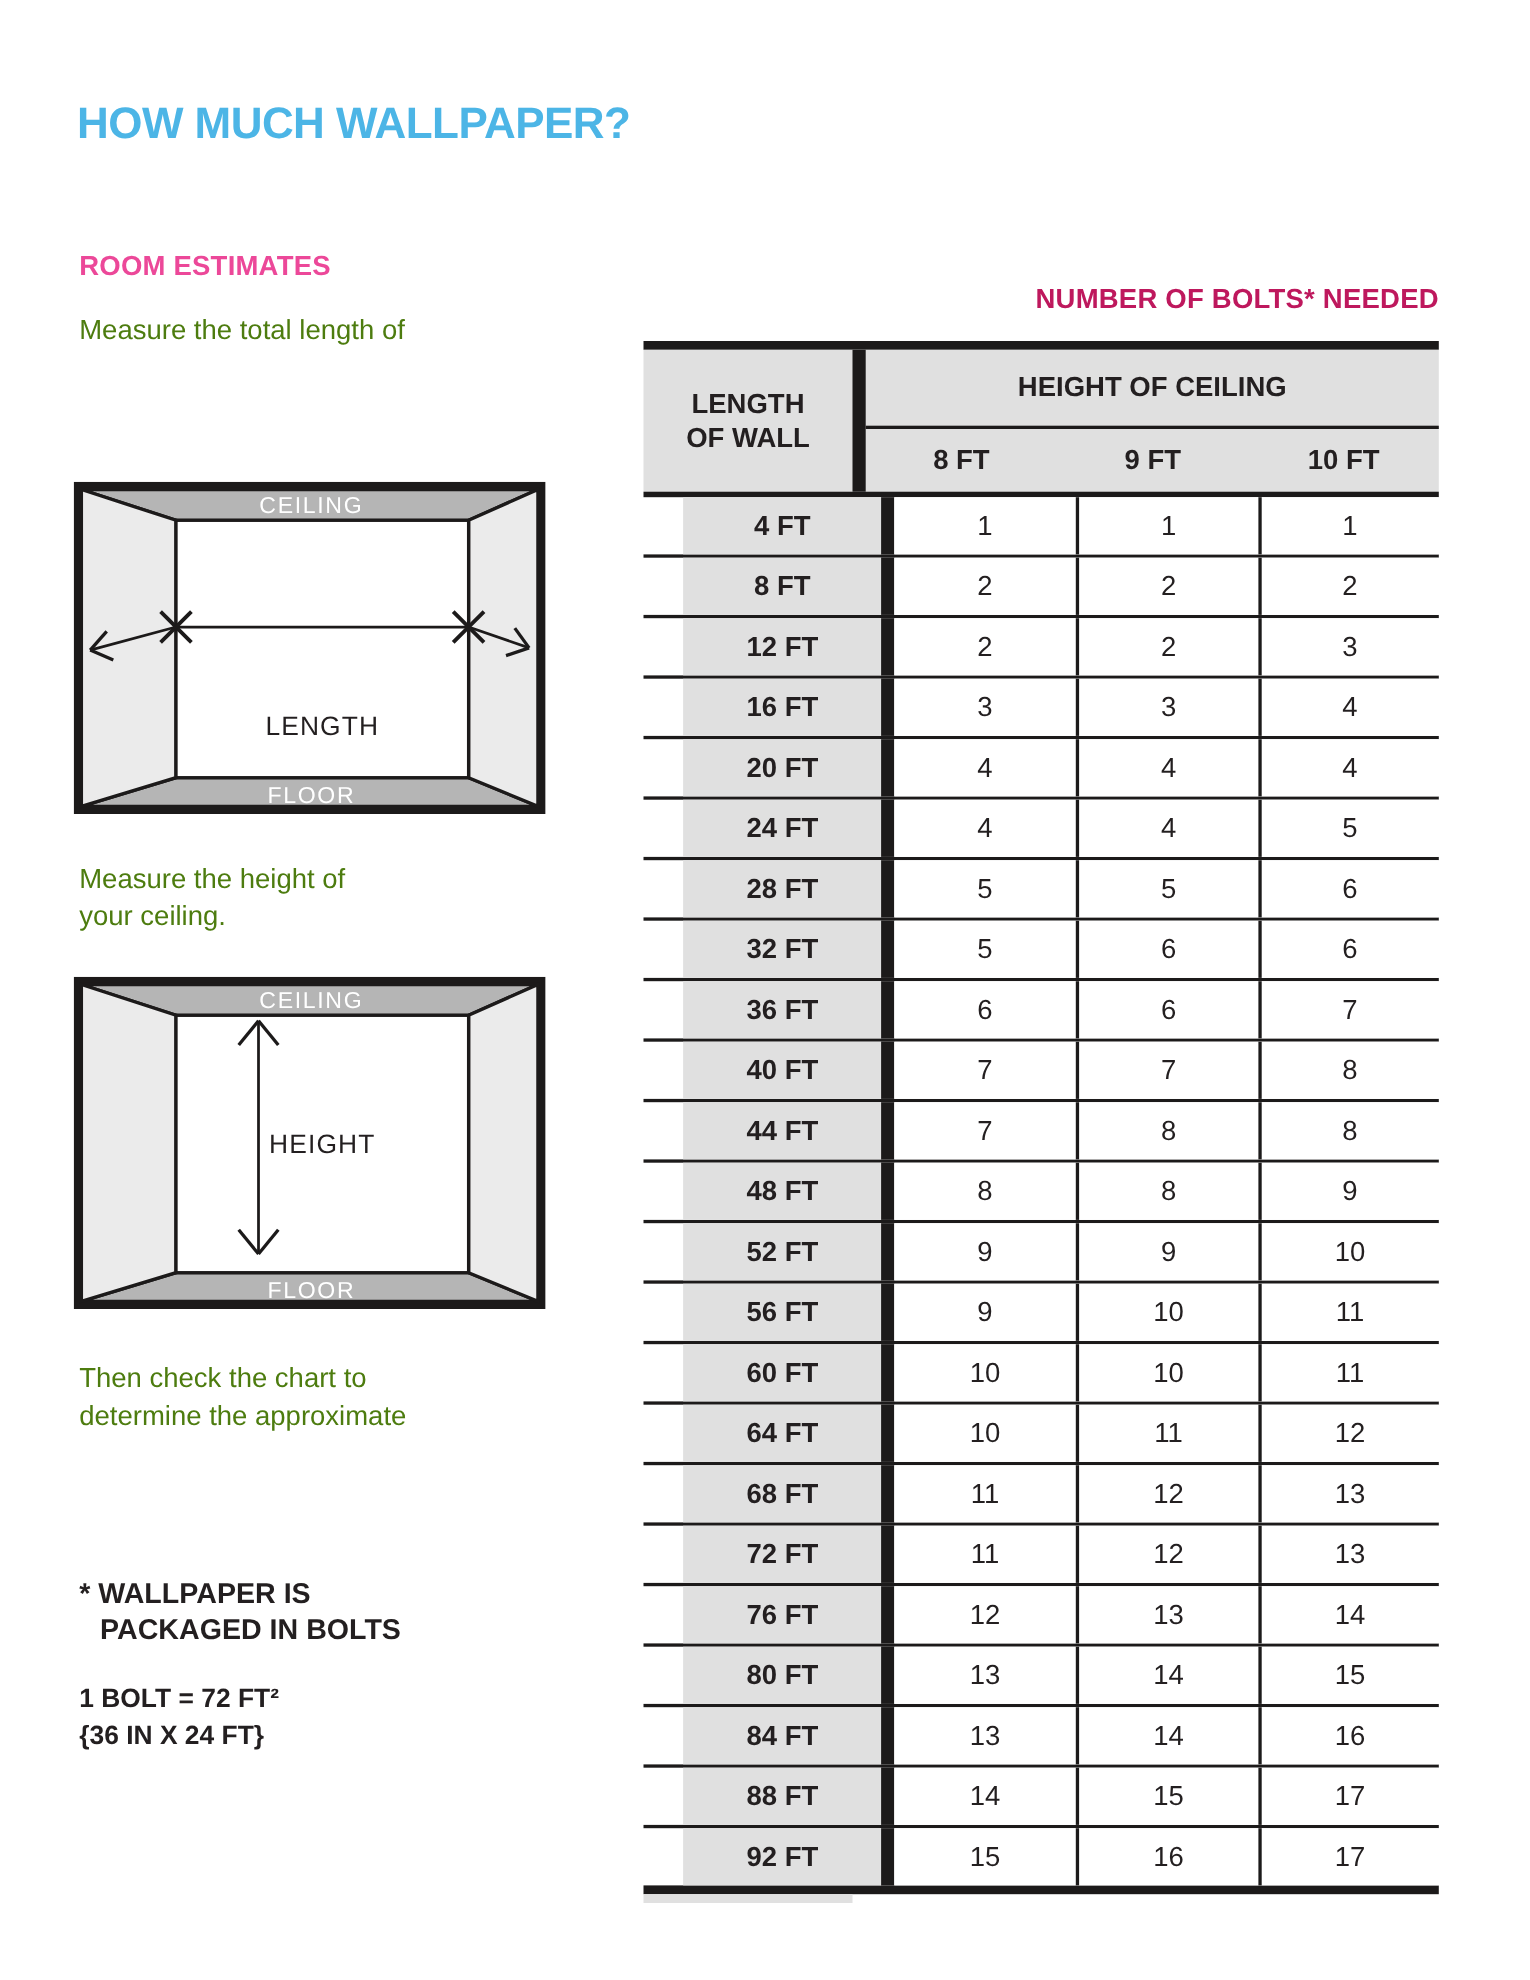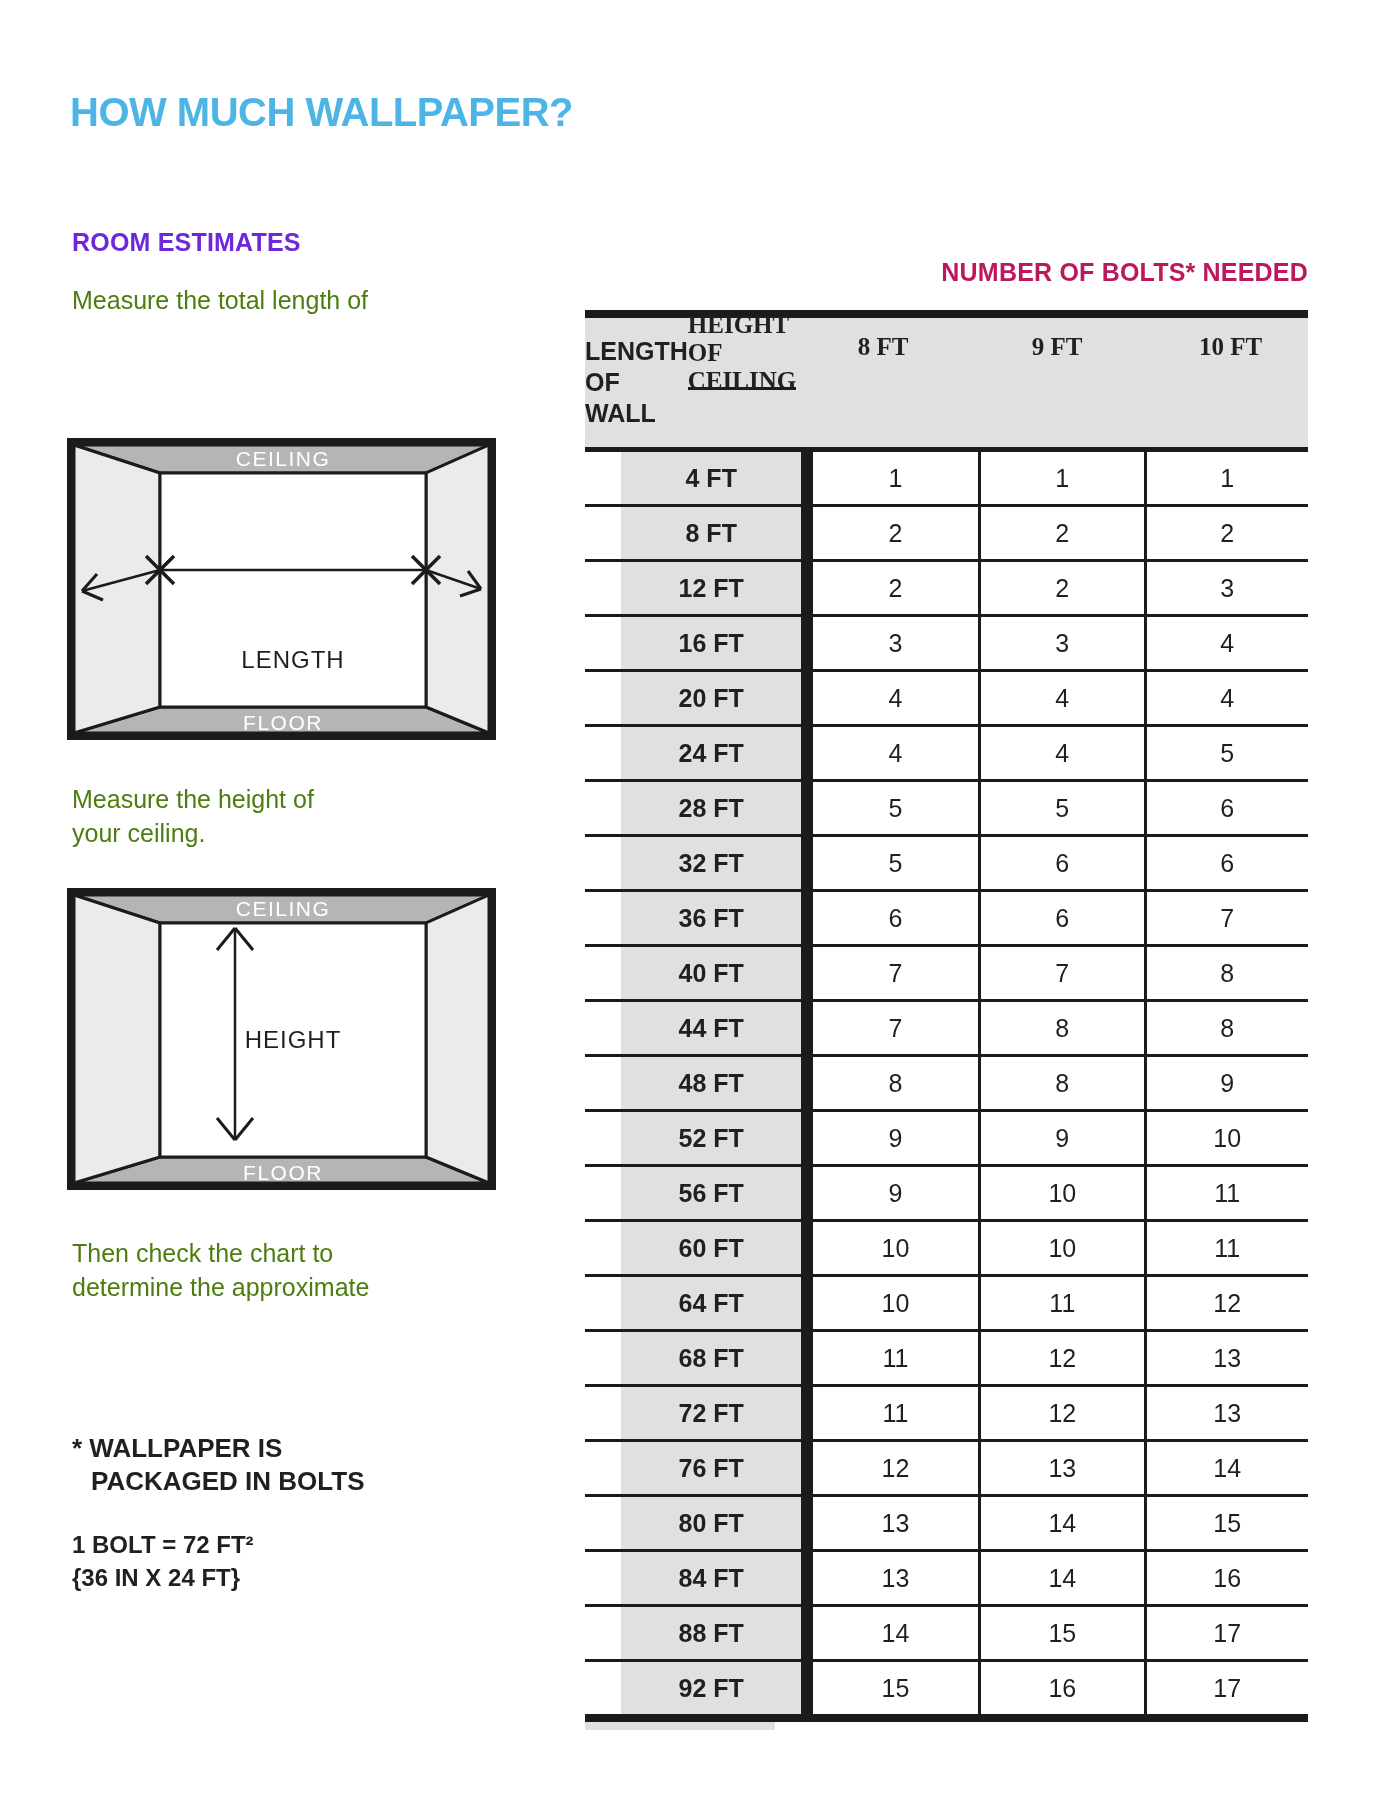--- a/index.html
+++ b/index.html
@@ -4,21 +4,21 @@
 <style>
   html,body{margin:0;padding:0;background:#fff;}
   .sheet{position:relative;width:1391px;height:1800px;background:#ffffff;overflow:hidden;
          font-family:"Liberation Sans", sans-serif;color:#231f20;}
   .abs{position:absolute;}
   .nowrap{white-space:nowrap;}
 
   
   .page-title{left:70px;top:84px;font-size:40px;line-height:56px;font-weight:bold;
               color:#4cb5e6;letter-spacing:-0.5px;}
-  .section-heading{left:72px;top:228px;font-size:25px;font-weight:bold;color:#6d28d9;letter-spacing:0.2px;}
+  .section-heading{left:72px;top:228px;font-size:25px;font-weight:bold;color:#ec4899;letter-spacing:0.2px;}
   .table-heading{left:585px;top:258px;width:723px;text-align:right;font-size:25px;
                  font-weight:bold;color:#be185d;letter-spacing:0.2px;}
 
   
   .copy{font-size:25px;line-height:34px;color:#4d7c0f;}
   .para1{left:72px;top:283px;}
   .para2{left:72px;top:782px;}
   .para3{left:72px;top:1236px;}
   .footnote{left:72px;top:1432px;font-size:26px;line-height:33px;font-weight:bold;}
   .footnote .indent{padding-left:19px;}
@@ -30,21 +30,21 @@
 
   
   .btable{left:585px;top:310px;width:723px;}
   .t-top{height:8px;background:#1c1a1a;}
   .t-bottom{height:8px;background:#1c1a1a;}
   .t-stub{width:190px;height:8px;background:#e0e0e0;}
   .t-header{display:flex;height:129px;background:#e0e0e0;}
   .t-col1{width:190px;display:flex;flex-direction:column;justify-content:center;align-items:center;
           font-size:25px;font-weight:bold;line-height:31px;box-sizing:border-box;}
   .t-vdiv{width:12px;background:#1c1a1a;}
-  .t-right{flex:1;display:flex;font-family:Liberation Serif, serif;}
+  .t-right{flex:1;display:flex;flex-direction:column;}
   .t-group{height:69px;border-bottom:3px solid #1c1a1a;display:flex;align-items:center;
            justify-content:center;font-size:25px;font-weight:bold;box-sizing:content-box;}
   .t-sub{height:57px;display:flex;}
   .t-sub .hcell{line-height:57px;text-align:center;font-size:25px;font-weight:bold;}
   .t-sub .hcell:nth-child(1){width:174px;}
   .t-sub .hcell:nth-child(2){width:174px;}
   .t-sub .hcell:nth-child(3){width:173px;}
   .t-subline{height:5px;background:#1c1a1a;}
   .trow{display:flex;height:52px;border-bottom:3px solid #1c1a1a;padding-left:36px;}
   .trow:last-child{border-bottom:none;}

